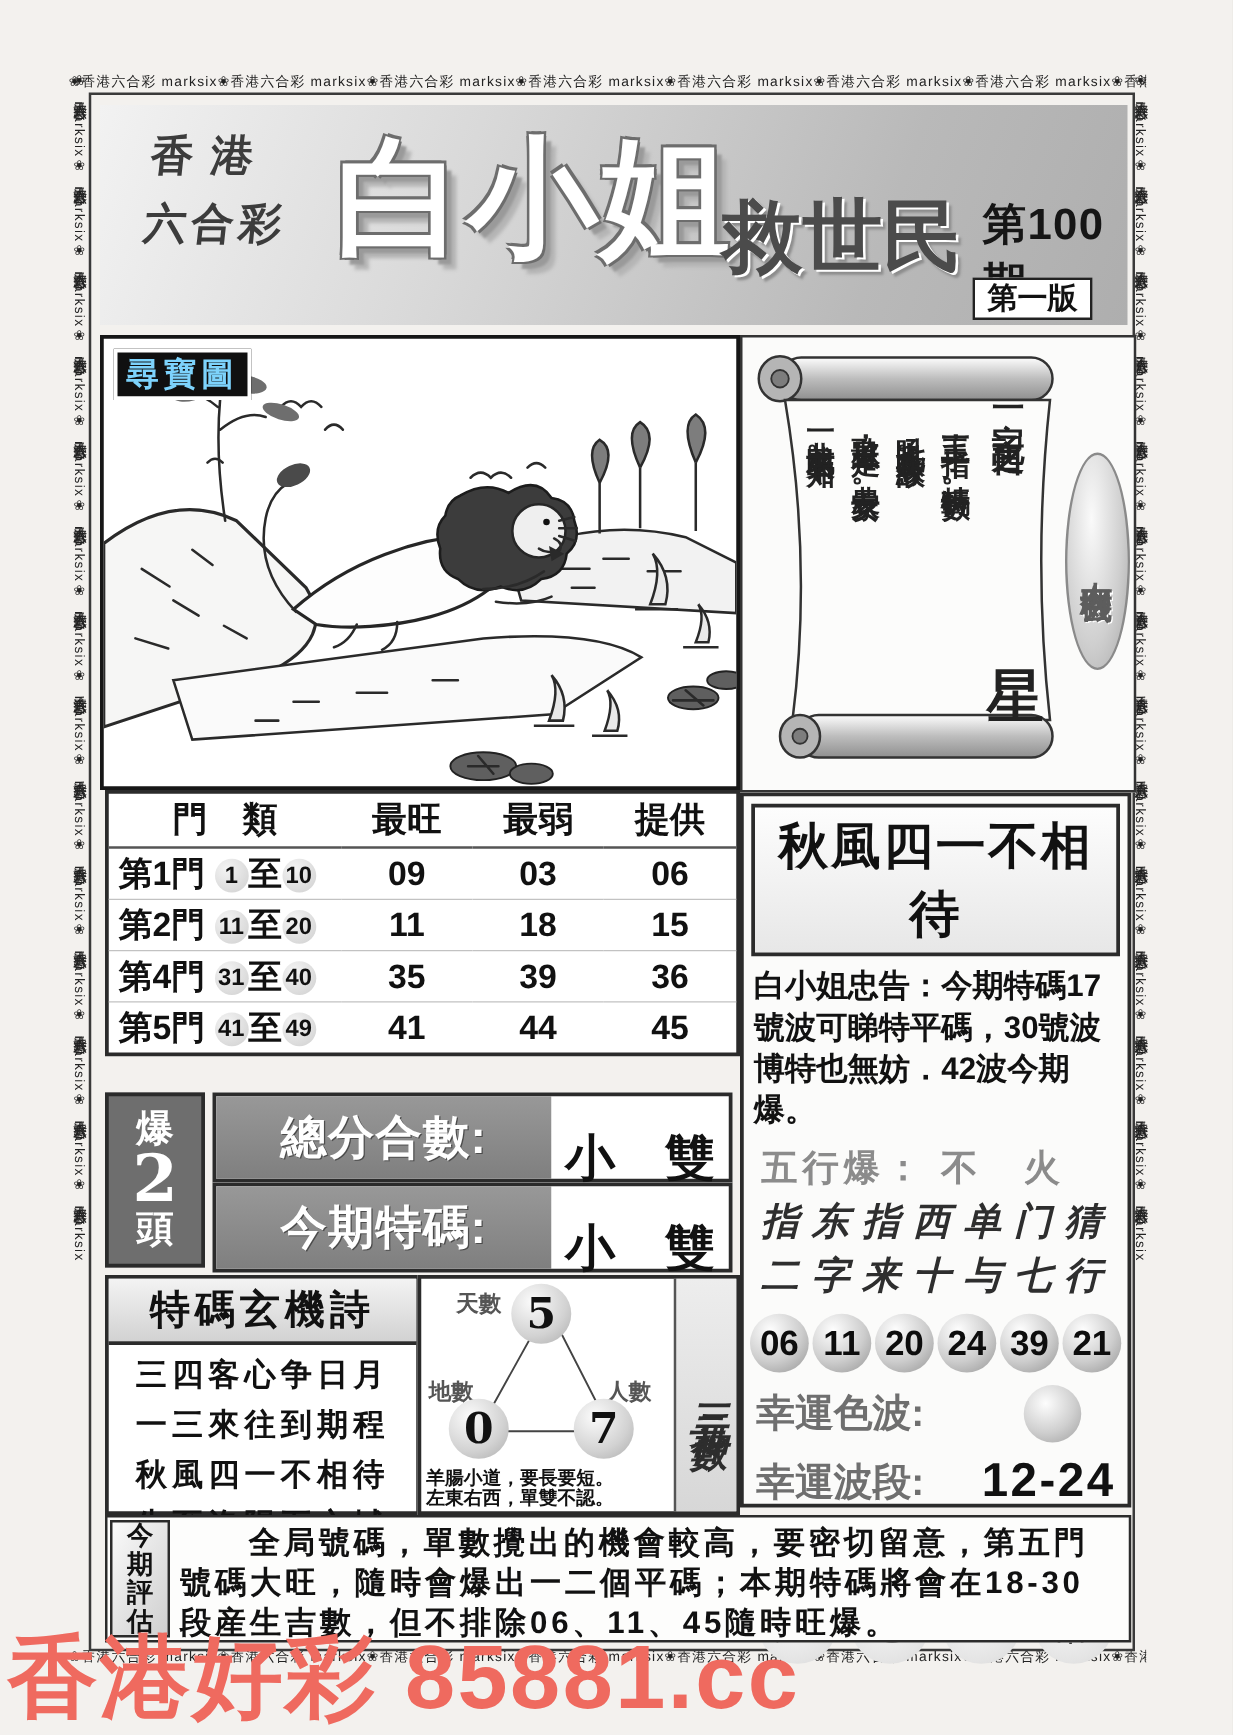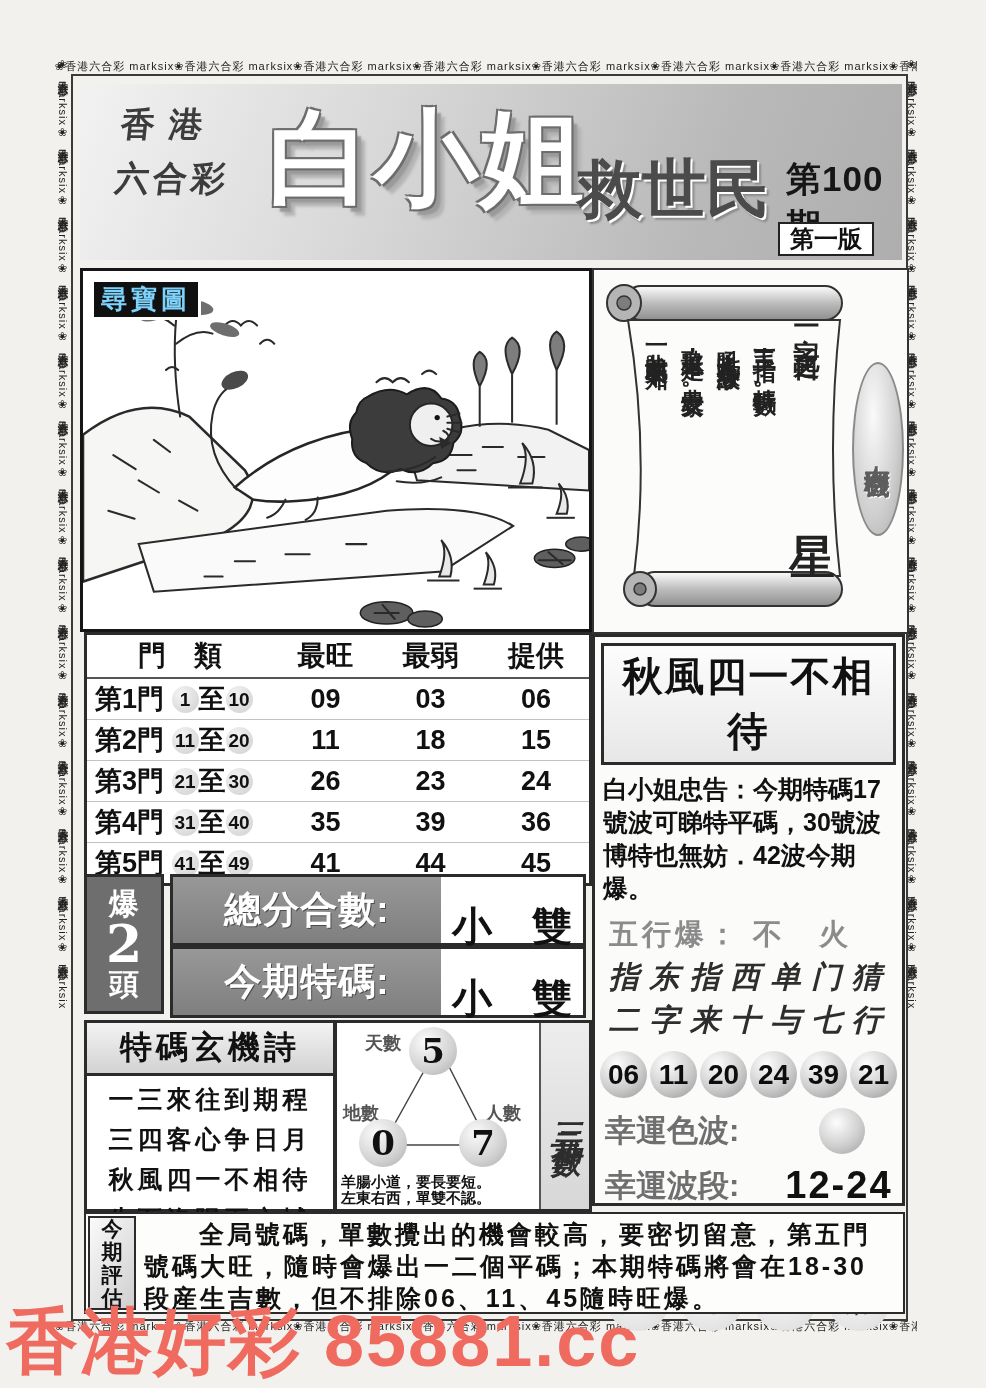--- a/index.html
+++ b/index.html
@@ -256,27 +256,20 @@
         <td>06</td>
       </tr>
       <tr>
         <td class="doorcell"><span>第2門</span>
           <span class="numball">11</span>至<span class="numball">20</span></td>
         <td>11</td>
         <td>18</td>
         <td>15</td>
       </tr>
       <tr>
-        <td class="doorcell"><span>第3門</span>
-          <span class="numball">21</span>至<span class="numball">30</span></td>
-        <td>26</td>
-        <td>23</td>
-        <td>24</td>
-      </tr>
-      <tr>
         <td class="doorcell"><span>第4門</span>
           <span class="numball">31</span>至<span class="numball">40</span></td>
         <td>35</td>
         <td>39</td>
         <td>36</td>
       </tr>
       <tr>
         <td class="doorcell"><span>第5門</span>
           <span class="numball">41</span>至<span class="numball">49</span></td>
         <td>41</td>
@@ -300,22 +293,22 @@
       </div>
       <div class="burst-row">
         <div class="lbl">今期特碼:</div>
         <div class="val">小　雙</div>
       </div>
     </div>
   </div>
 
   <div class="poem">
     <div class="ttl">特碼玄機詩</div>
+    <div class="line">三四客心争日月</div>
     <div class="line">一三來往到期程</div>
-    <div class="line">三四客心争日月</div>
     <div class="line">秋風四一不相待</div>
     <div class="line">先至洛陽五六城</div>
   </div>
 
   <div class="sanyuan">
     <div class="tri-area">
       <svg viewBox="0 0 200 186">
         <path d="M96 30 L46 120 M104 30 L150 120 M46 122 L150 122" stroke="#444" stroke-width="1.5" fill="none"></path>
       </svg>
       <span class="tri-label tl-sky">天數</span>

